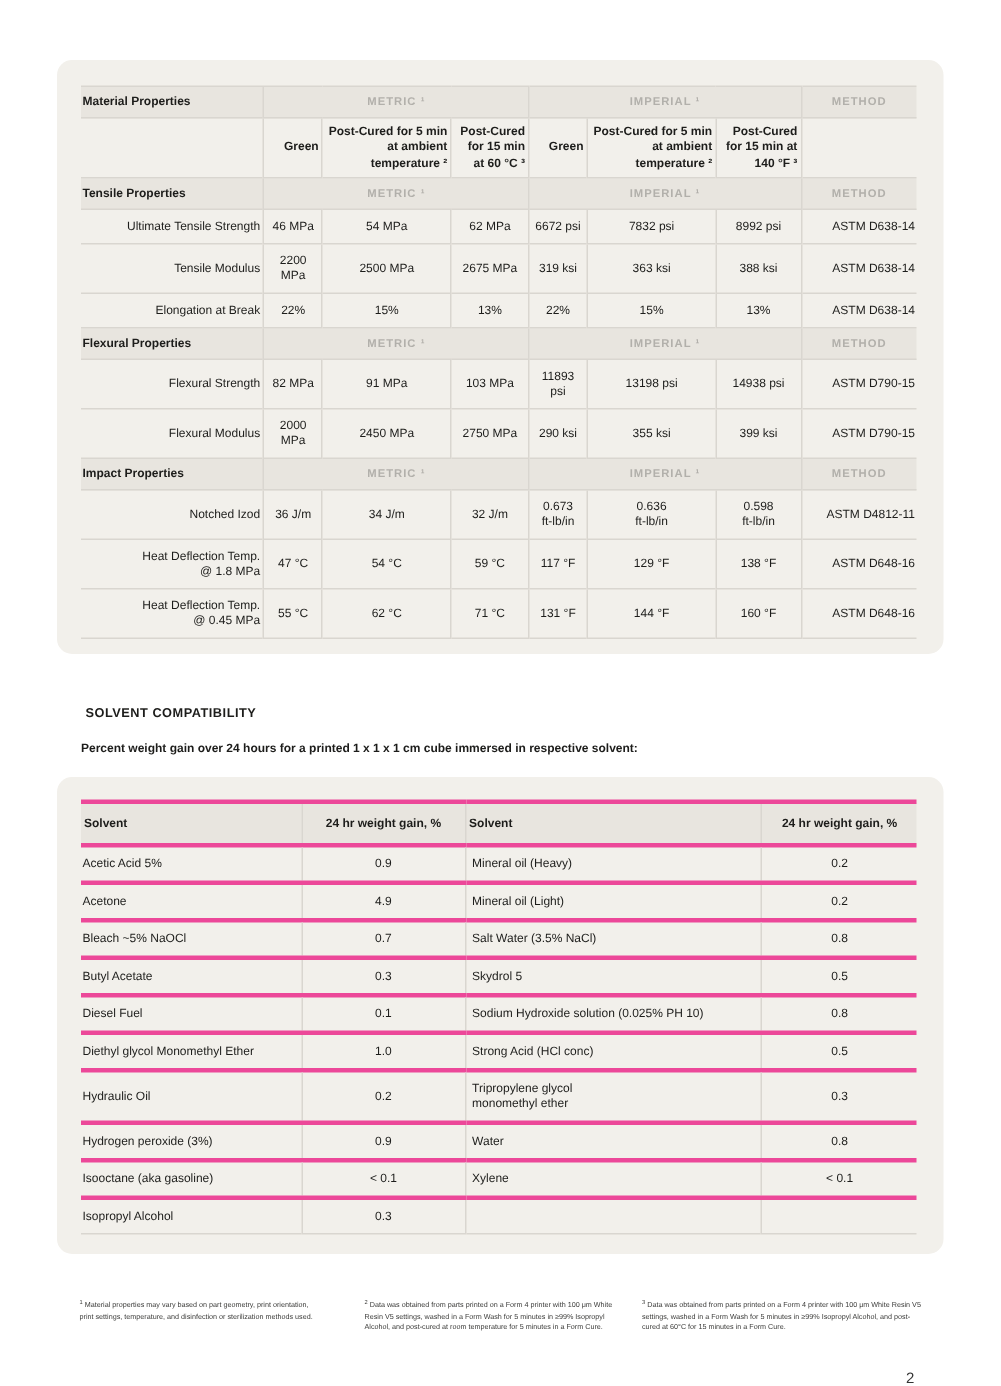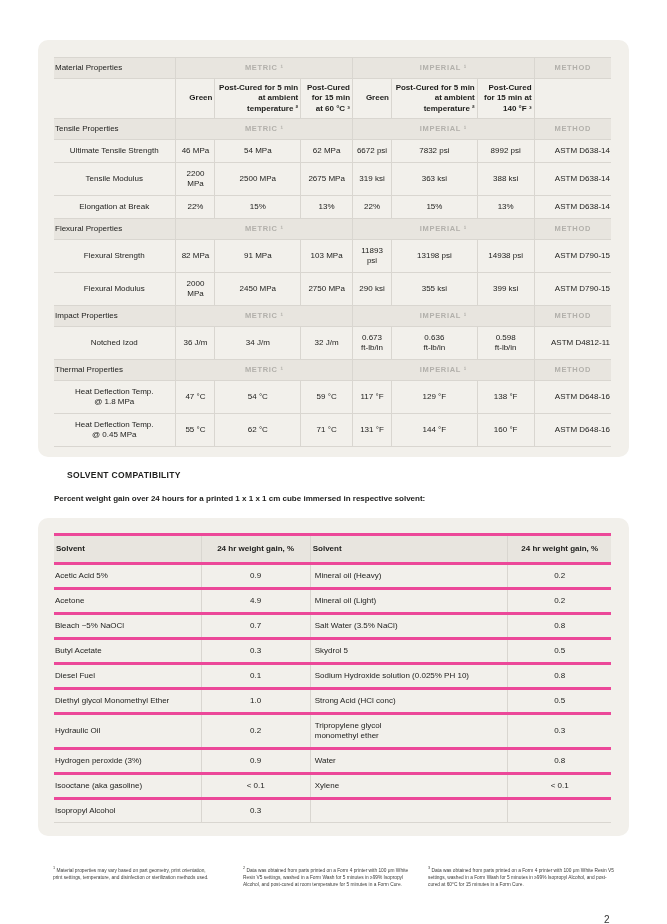--- a/index.html
+++ b/index.html
@@ -21,38 +21,38 @@
   table { width:100%; border-collapse:collapse; table-layout:fixed; }
   td, th { font-size:8px; line-height:1.25; vertical-align:middle; font-weight:normal; }
   .mat-table td { border-top:1px solid #d9d6d0; }
   .mat-table { border-bottom:1px solid #d9d6d0; }
   .sol-table td { border-top:3px solid #ec4899; }
   .sol-table { border-bottom:1px solid #d9d6d0; }
 
   .v { border-left:1px solid #d9d6d0; }
 
   .sec { background:#e8e5df; }
-  .sec-title { font-weight:normal; text-align:left; padding:5px 2px 5px 1px; }
+  .sec-title { font-weight:bold; text-align:left; padding:5px 2px 5px 1px; }
   .group {
     color:#b2b0ab; font-weight:bold; text-align:center;
     letter-spacing:0.09em; font-size:7.5px; padding:5px 2px;
   }
-  .name { text-align:center; padding:6px 2px 6px 1px; white-space:pre-line; }
+  .name { text-align:right; padding:6px 2px 6px 1px; white-space:pre-line; }
   .val  { text-align:center; padding:6px 2px; white-space:pre-line; }
   .method { text-align:right; padding:6px 1px; }
   .sub { font-weight:bold; text-align:right; padding:4px 2px; line-height:1.3; }
 
   .sol-head td { background:#e8e5df; font-weight:bold; padding:8px 2px; }
   .sname { text-align:left; padding:6px 2px 6px 1px; white-space:pre-line; }
   .sname2 { text-align:left; padding:6px 2px 6px 4px; white-space:pre-line; }
   .sval { text-align:center; padding:6px 2px; }
   .min-h { height:21px; }
 
   .solvent-heading {
-    position:absolute; left:67px; top:470px;
+    position:absolute; left:57px; top:470px;
     font-size:8.5px; font-weight:bold; letter-spacing:0.04em;
   }
   .solvent-desc {
     position:absolute; left:54px; top:494px; font-size:8px;font-weight:bold;
   }
 
   .fn {
     position:absolute; top:866px;
     font-size:4.8px; line-height:1.5; color:#3c3c3a;
   }
@@ -182,26 +182,20 @@
         <td class="val v">32 J/m</td>
         <td class="val v">0.673
 ft-lb/in</td>
         <td class="val v">0.636
 ft-lb/in</td>
         <td class="val v">0.598
 ft-lb/in</td>
         <td class="method v">ASTM D4812-11</td>
       </tr>
 
-      <tr class="sec">
-        <td class="sec-title">Thermal Properties</td>
-        <td class="group v" colspan="3">METRIC ¹</td>
-        <td class="group v" colspan="3">IMPERIAL ¹</td>
-        <td class="group v">METHOD</td>
-      </tr>
       <tr>
         <td class="name">Heat Deflection Temp.
 @ 1.8 MPa</td>
         <td class="val v">47 °C</td>
         <td class="val v">54 °C</td>
         <td class="val v">59 °C</td>
         <td class="val v">117 °F</td>
         <td class="val v">129 °F</td>
         <td class="val v">138 °F</td>
         <td class="method v">ASTM D648-16</td>

